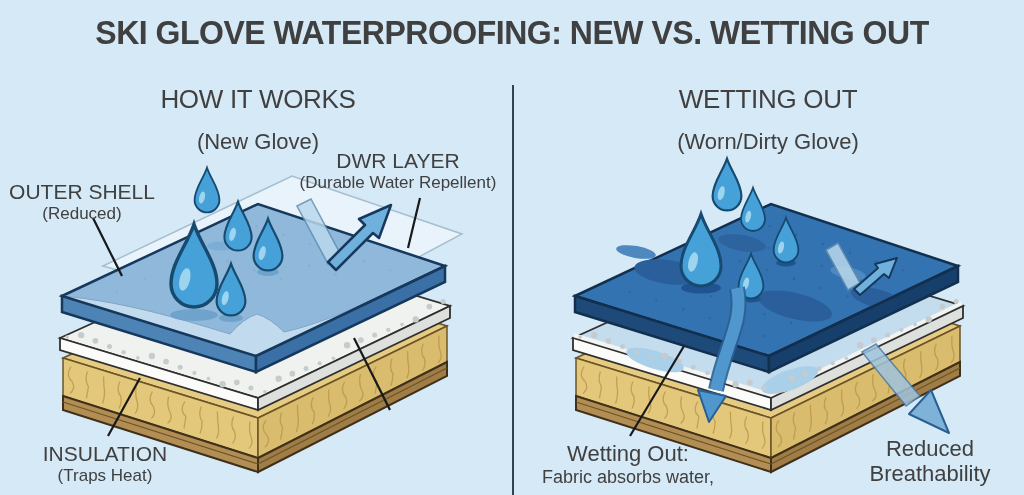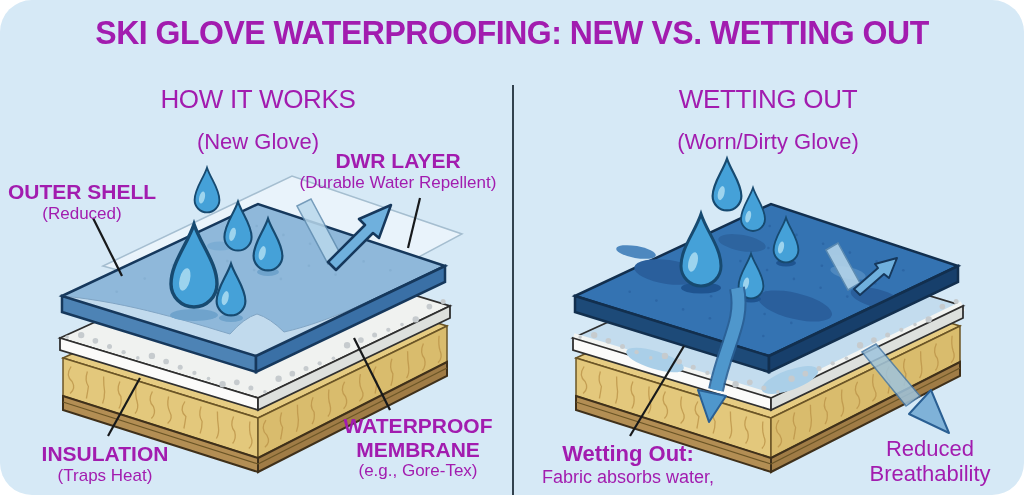--- a/index.html
+++ b/index.html
@@ -1,28 +1,27 @@
 <!DOCTYPE html>
 <html><head>
 <meta charset="utf-8">
 <style>
   html,body{margin:0;padding:0;}
   .stage{
     position:relative;width:1024px;height:495px;overflow:hidden;
     background:#d6e9f6;
     font-family:"Liberation Sans","DejaVu Sans",sans-serif;
-    color:#a21caf;
-    border-radius:32px;
+    color:#404040;
   }
   .art{position:absolute;left:0;top:0;}
   .txt{position:absolute;transform:translateX(-50%);text-align:center;white-space:nowrap;}
   .title{top:14px;left:512px;font-size:33px;font-weight:bold;letter-spacing:-.5px;transform:translateX(-50%) scaleX(.97);}
   .heading{font-size:26px;font-weight:normal;letter-spacing:-.3px;}
   .subheading{font-size:22px;margin-top:17px;}
-  .lbl-b{font-size:21px;font-weight:bold;line-height:1.12;}
+  .lbl-b{font-size:21px;font-weight:normal;line-height:1.12;}
   .lbl-r{font-size:17px;line-height:1.15;}
   .divider{position:absolute;left:512px;top:85px;width:2px;height:410px;background:#32424e;}
 </style>
 </head>
 <body>
 
 <div class="stage">
 
   <svg class="art" width="1024" height="495" viewBox="0 0 1024 495">
     <defs>
@@ -347,25 +346,20 @@
   <div class="txt" style="left:398px;top:149px">
     <div class="lbl-b">DWR LAYER</div>
     <div class="lbl-r">(Durable Water Repellent)</div>
   </div>
 
   <div class="txt" style="left:105px;top:442px">
     <div class="lbl-b">INSULATION</div>
     <div class="lbl-r">(Traps Heat)</div>
   </div>
 
-  <div class="txt" style="left:418px;top:414px">
-    <div class="lbl-b">WATERPROOF</div>
-    <div class="lbl-b">MEMBRANE</div>
-    <div class="lbl-r">(e.g., Gore-Tex)</div>
-  </div>
 
   <div class="txt" style="left:628px;top:442px">
     <div class="lbl-b" style="font-size:22px">Wetting Out:</div>
     <div class="lbl-r" style="font-size:18px">Fabric absorbs water,</div>
   </div>
 
   <div class="txt" style="left:930px;top:436px">
     <div class="lbl-r" style="font-size:22px">Reduced</div>
     <div class="lbl-r" style="font-size:22px">Breathability</div>
   </div>

